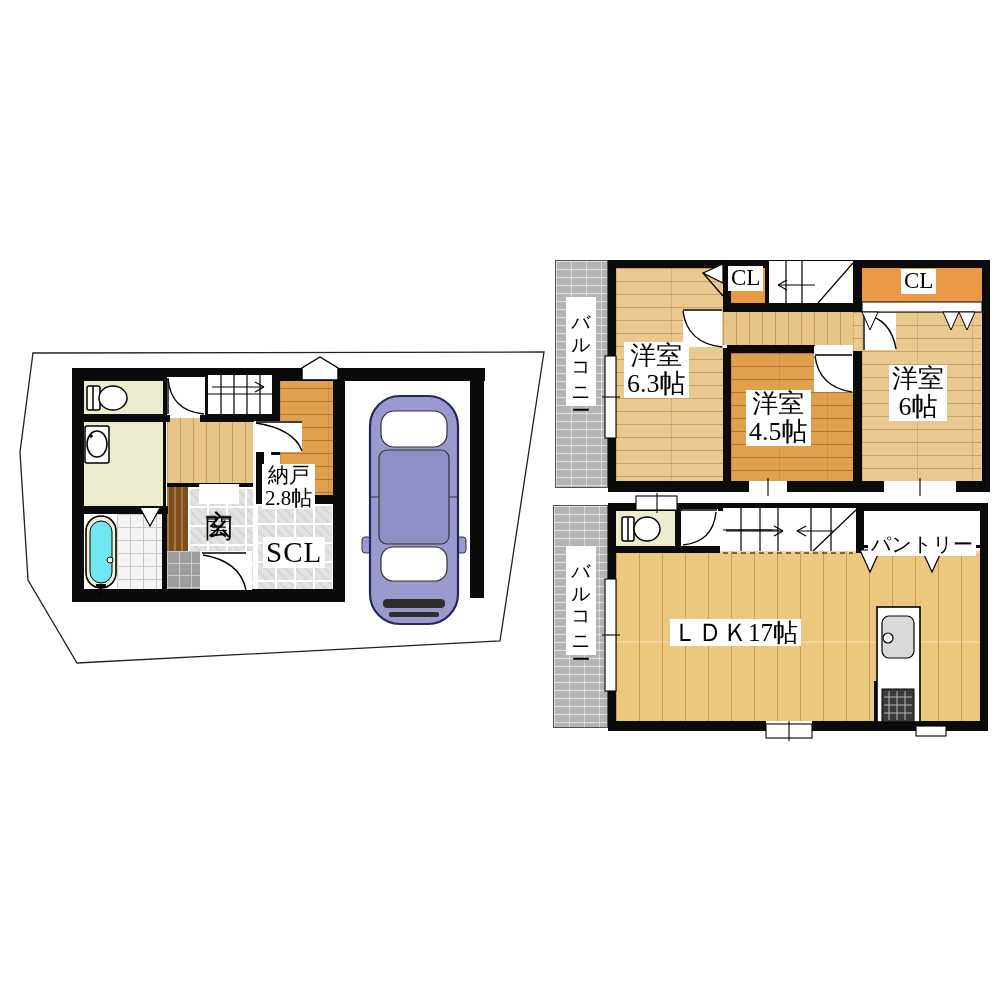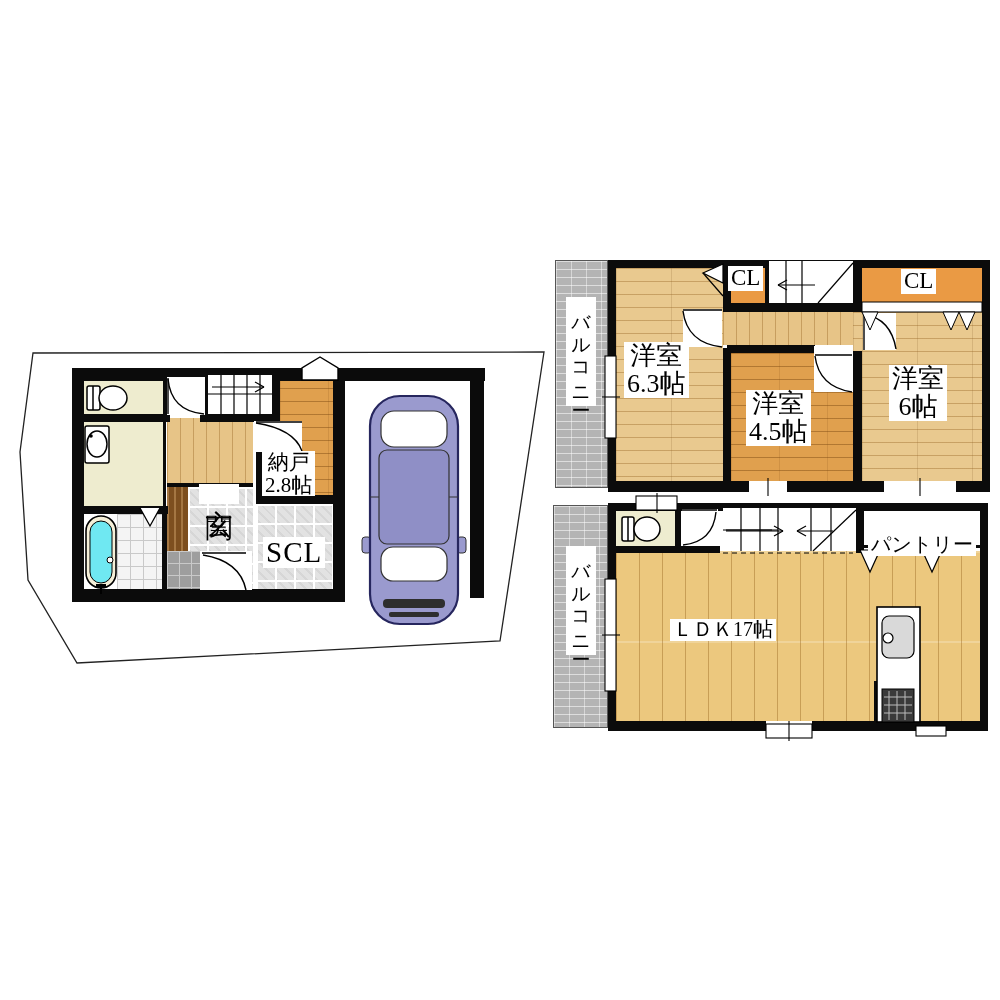--- a/index.html
+++ b/index.html
@@ -281,21 +281,21 @@
       <rect x="605" y="579" width="11" height="112"></rect>
         <line x1="602" y1="635" x2="620" y2="635"></line>
       <rect x="636" y="496" width="41" height="14"></rect>
         <line x1="657" y1="493" x2="657" y2="513"></line>
       <rect x="766" y="724" width="46" height="14"></rect>
         <line x1="789" y1="721" x2="789" y2="741"></line>
       <rect x="916" y="726" width="30" height="10"></rect>
     </g>
   </svg>
 
-  <div class="lbl" style="left:262px;top:451px;font-size:21px">
+  <div class="lbl" style="left:262px;top:464px;font-size:21px">
     <span class="ln">納戸</span>
     <span class="ln">2.8帖</span>
   </div>
   <div class="vlbl" style="left:199px;top:484px;font-size:27px;letter-spacing:6px">玄関</div>
   <div class="lbl" style="left:263px;top:537px;font-size:29px;letter-spacing:1px">
     <span class="ln">SCL</span>
   </div>
 
   <div class="vlbl" style="left:566px;top:297px;font-size:19px">バルコニー</div>
   <div class="lbl" style="left:728px;top:266px;font-size:23px">
@@ -314,17 +314,17 @@
   </div>
   <div class="lbl" style="left:889px;top:365px;font-size:26px">
     <span class="ln">洋室</span>
     <span class="ln">6帖</span>
   </div>
 
   <div class="vlbl" style="left:566px;top:546px;font-size:19px">バルコニー</div>
   <div class="lbl" style="left:868px;top:534px;font-size:20px">
     <span class="ln">パントリー</span>
   </div>
-  <div class="lbl" style="left:670px;top:619px;font-size:20px">
+  <div class="lbl" style="left:670px;top:619px;font-size:25px">
     <span class="ln">ＬＤＫ17帖</span>
   </div>
 
 </div>
 
 </body></html>

